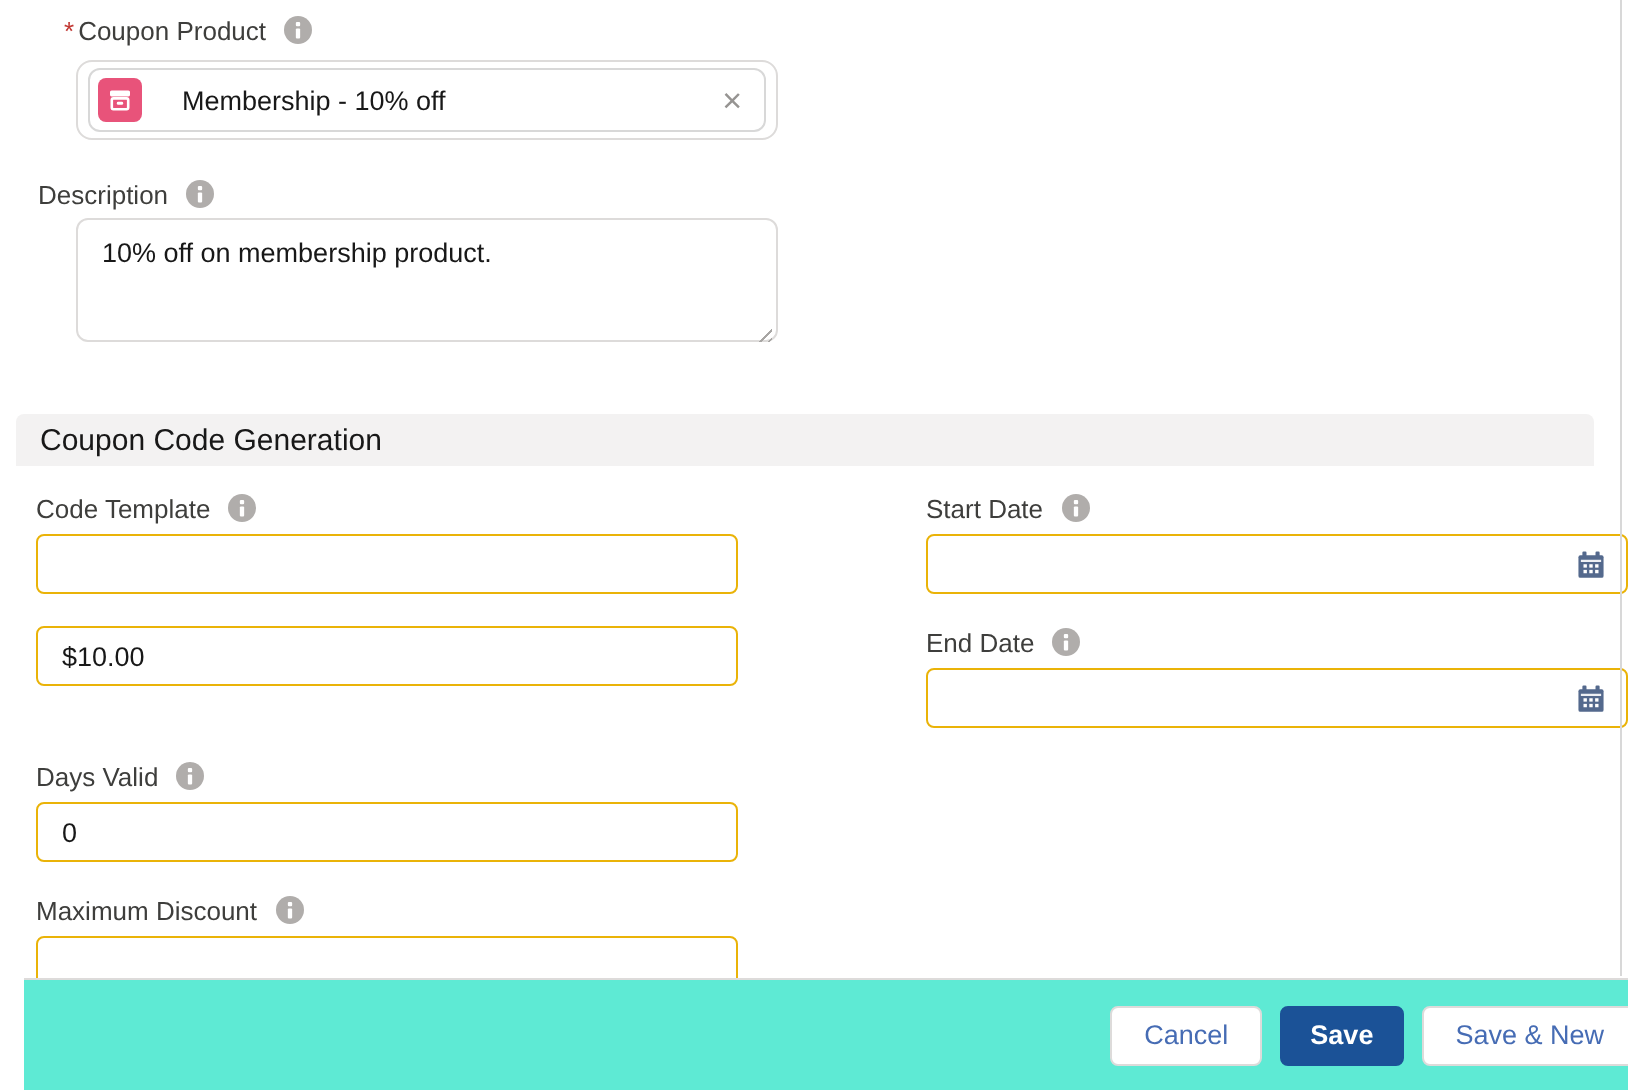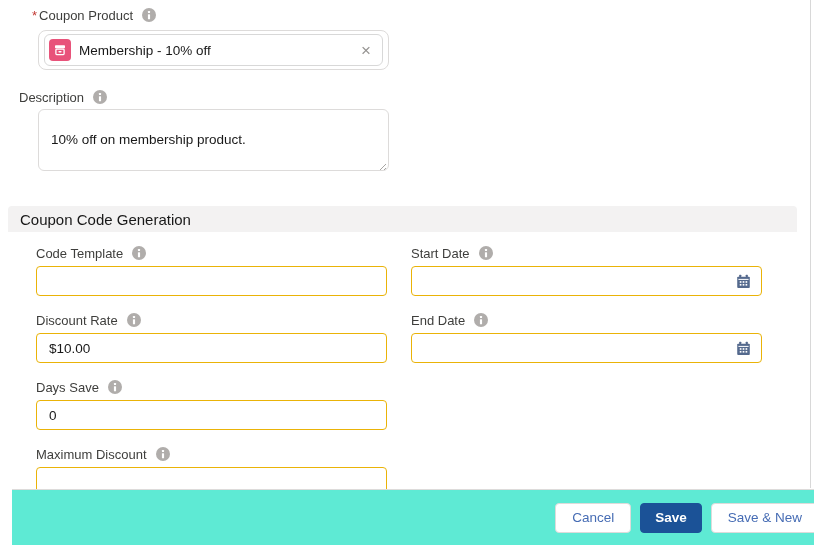--- a/index.html
+++ b/index.html
@@ -30,52 +30,52 @@
   }
   .pill {
     height: 32px; border: 1px solid #d8d8d8; border-radius: 6px;
     display: flex; align-items: center; padding: 0 10px 0 4px; background: #fff;
   }
   .product-icon {
     width: 22px; height: 22px; border-radius: 4px; background: #e8537a;
     display: inline-flex; align-items: center; justify-content: center; flex: none;
   }
   .product-icon svg { width: 16px; height: 16px; display: block; }
-  .pill-label { font-size: 13.5px; color: #181818; margin-left: 8px; flex: 1 1 auto; }
+  .pill-label { font-size: 13.5px; color: #181818; margin-left: 20px; flex: 1 1 auto; }
   .remove-icon {
     color: #969492; font-size: 17px; line-height: 1; cursor: pointer;
     font-weight: 400; padding: 0 1px;
   }
 
   
   .desc-label-row { margin-top: 19px; }
   .textarea-wrap { position: relative; margin: 4px 0 0 38px; width: 351px; }
   textarea {
     width: 351px; height: 62px; border: 1px solid #dddbda; border-radius: 6px;
     resize: none; font-family: "Liberation Sans", sans-serif; font-size: 13.5px;
-    color: #181818; padding: 22px 12px; outline: none;
+    color: #181818; padding: 9px 12px; outline: none;
   }
   .resize-handle {
     position: absolute; right: 3px; bottom: 5px; width: 9px; height: 9px;
     cursor: nwse-resize;
     background: repeating-linear-gradient(135deg, transparent, transparent 2px, #a8a6a4 2px, #a8a6a4 3px);
     clip-path: polygon(100% 0, 100% 100%, 0 100%);
   }
 
   
   .section-bar {
     margin: 31px 0 0 8px; width: 789px; height: 26px;
     background: #f3f2f2; border-radius: 4px 4px 0 0;
     display: flex; align-items: center; padding-left: 12px;
   }
   .section-title { font-size: 15px; color: #181818; }
 
   
   .rows { margin-top: 13px; }
-  .row { display: flex; margin-left: 36px; margin-bottom: 16px; }
+  .row { display: flex; margin-left: 18px; margin-bottom: 16px; justify-content: space-between; }
   .cell { width: 351px; }
   .cell + .cell { margin-left: 24px; }
   .cell .label-row { margin-left: 0; margin-bottom: 5px; }
   .input-wrap { position: relative; }
   .text-input {
     width: 351px; height: 30px; border: 1px solid #eab308; border-radius: 4px;
     font-family: "Liberation Sans", sans-serif; font-size: 13.5px; color: #181818;
     padding: 0 12px; outline: none; background: #fff; display: block;
   }
   .calendar-btn {
@@ -201,30 +201,20 @@
                 <rect x="7.1" y="10.6" width="1.8" height="1.8" fill="#fff"></rect>
                 <rect x="10.2" y="10.6" width="1.8" height="1.8" fill="#fff"></rect>
               </svg>
           </button>
         </div>
       </div>
     </div>
 
     <div class="row">
       <div class="cell">
-        <div class="label-row">
-          <span class="field-label">Discount Rate</span>
-          <span class="info-icon">
-            <svg viewBox="0 0 52 52">
-                <circle cx="26" cy="26" r="26" fill="currentColor"></circle>
-                <rect x="22" y="11" width="8" height="8" rx="2" fill="#fff"></rect>
-                <rect x="22" y="23" width="8" height="19" rx="2" fill="#fff"></rect>
-              </svg>
-          </span>
-        </div>
         <input class="text-input" value="$10.00" style="">
       </div>
       <div class="cell">
         <div class="label-row">
           <span class="field-label">End Date</span>
           <span class="info-icon">
             <svg viewBox="0 0 52 52">
                 <circle cx="26" cy="26" r="26" fill="currentColor"></circle>
                 <rect x="22" y="11" width="8" height="8" rx="2" fill="#fff"></rect>
                 <rect x="22" y="23" width="8" height="19" rx="2" fill="#fff"></rect>
@@ -247,21 +237,21 @@
                 <rect x="10.2" y="10.6" width="1.8" height="1.8" fill="#fff"></rect>
               </svg>
           </button>
         </div>
       </div>
     </div>
 
     <div class="row">
       <div class="cell">
         <div class="label-row">
-          <span class="field-label">Days Save</span>
+          <span class="field-label">Days Valid</span>
           <span class="info-icon">
             <svg viewBox="0 0 52 52">
                 <circle cx="26" cy="26" r="26" fill="currentColor"></circle>
                 <rect x="22" y="11" width="8" height="8" rx="2" fill="#fff"></rect>
                 <rect x="22" y="23" width="8" height="19" rx="2" fill="#fff"></rect>
               </svg>
           </span>
         </div>
         <input class="text-input" value="0" style="">
       </div>

